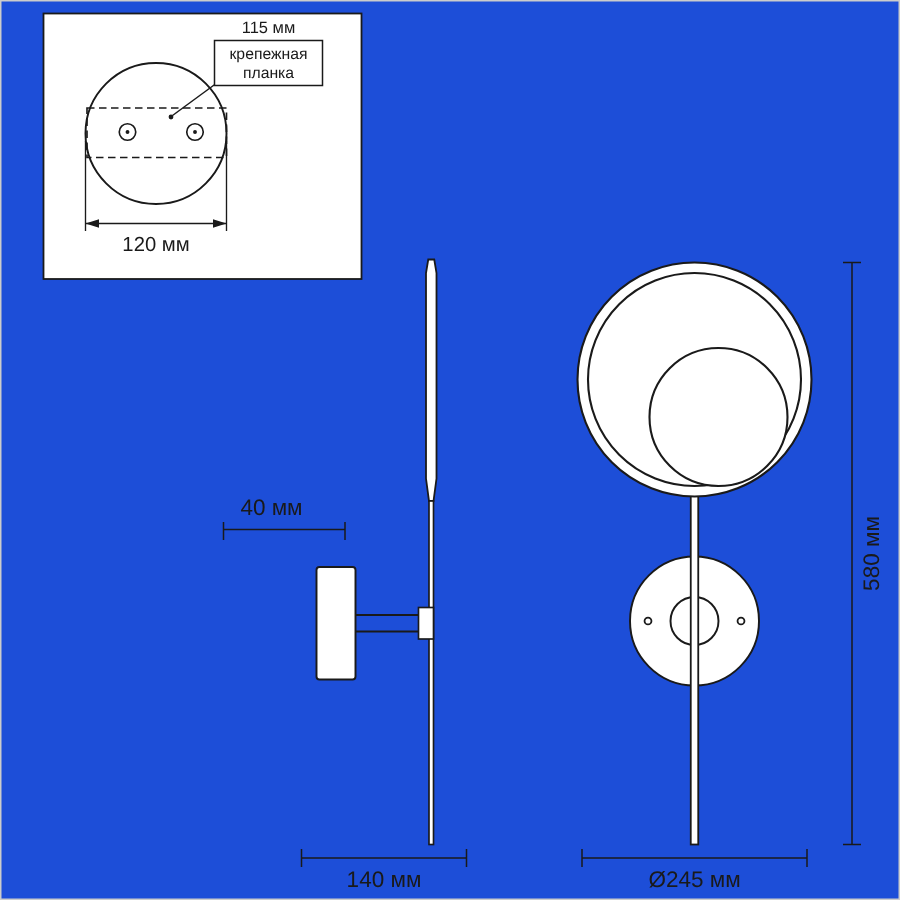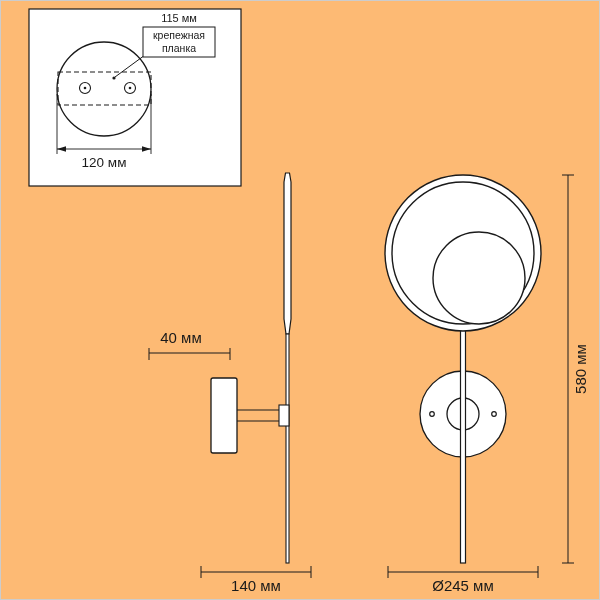--- a/index.html
+++ b/index.html
@@ -7,21 +7,21 @@
     padding: 0;
     background: #ffffff;
     font-family: "Liberation Sans", sans-serif;
   }
   .canvas {
     position: relative;
     width: 600px;
     height: 600px;
     box-sizing: border-box;
     border: 1px solid #cccccc;
-    background: #fdba74;
+    background: #1d4ed8;
     overflow: hidden;
   }
   svg { display: block; }
   .ln   { stroke: #1a1a1a; fill: none; }
   .fillw{ fill: #ffffff; }
   .txt  { fill: #1a1a1a; font-family: "Liberation Sans", sans-serif; }
   .dim  { font-size: 15px; }
   .small{ font-size: 11px; }
   .tiny { font-size: 10.5px; }
 </style>

